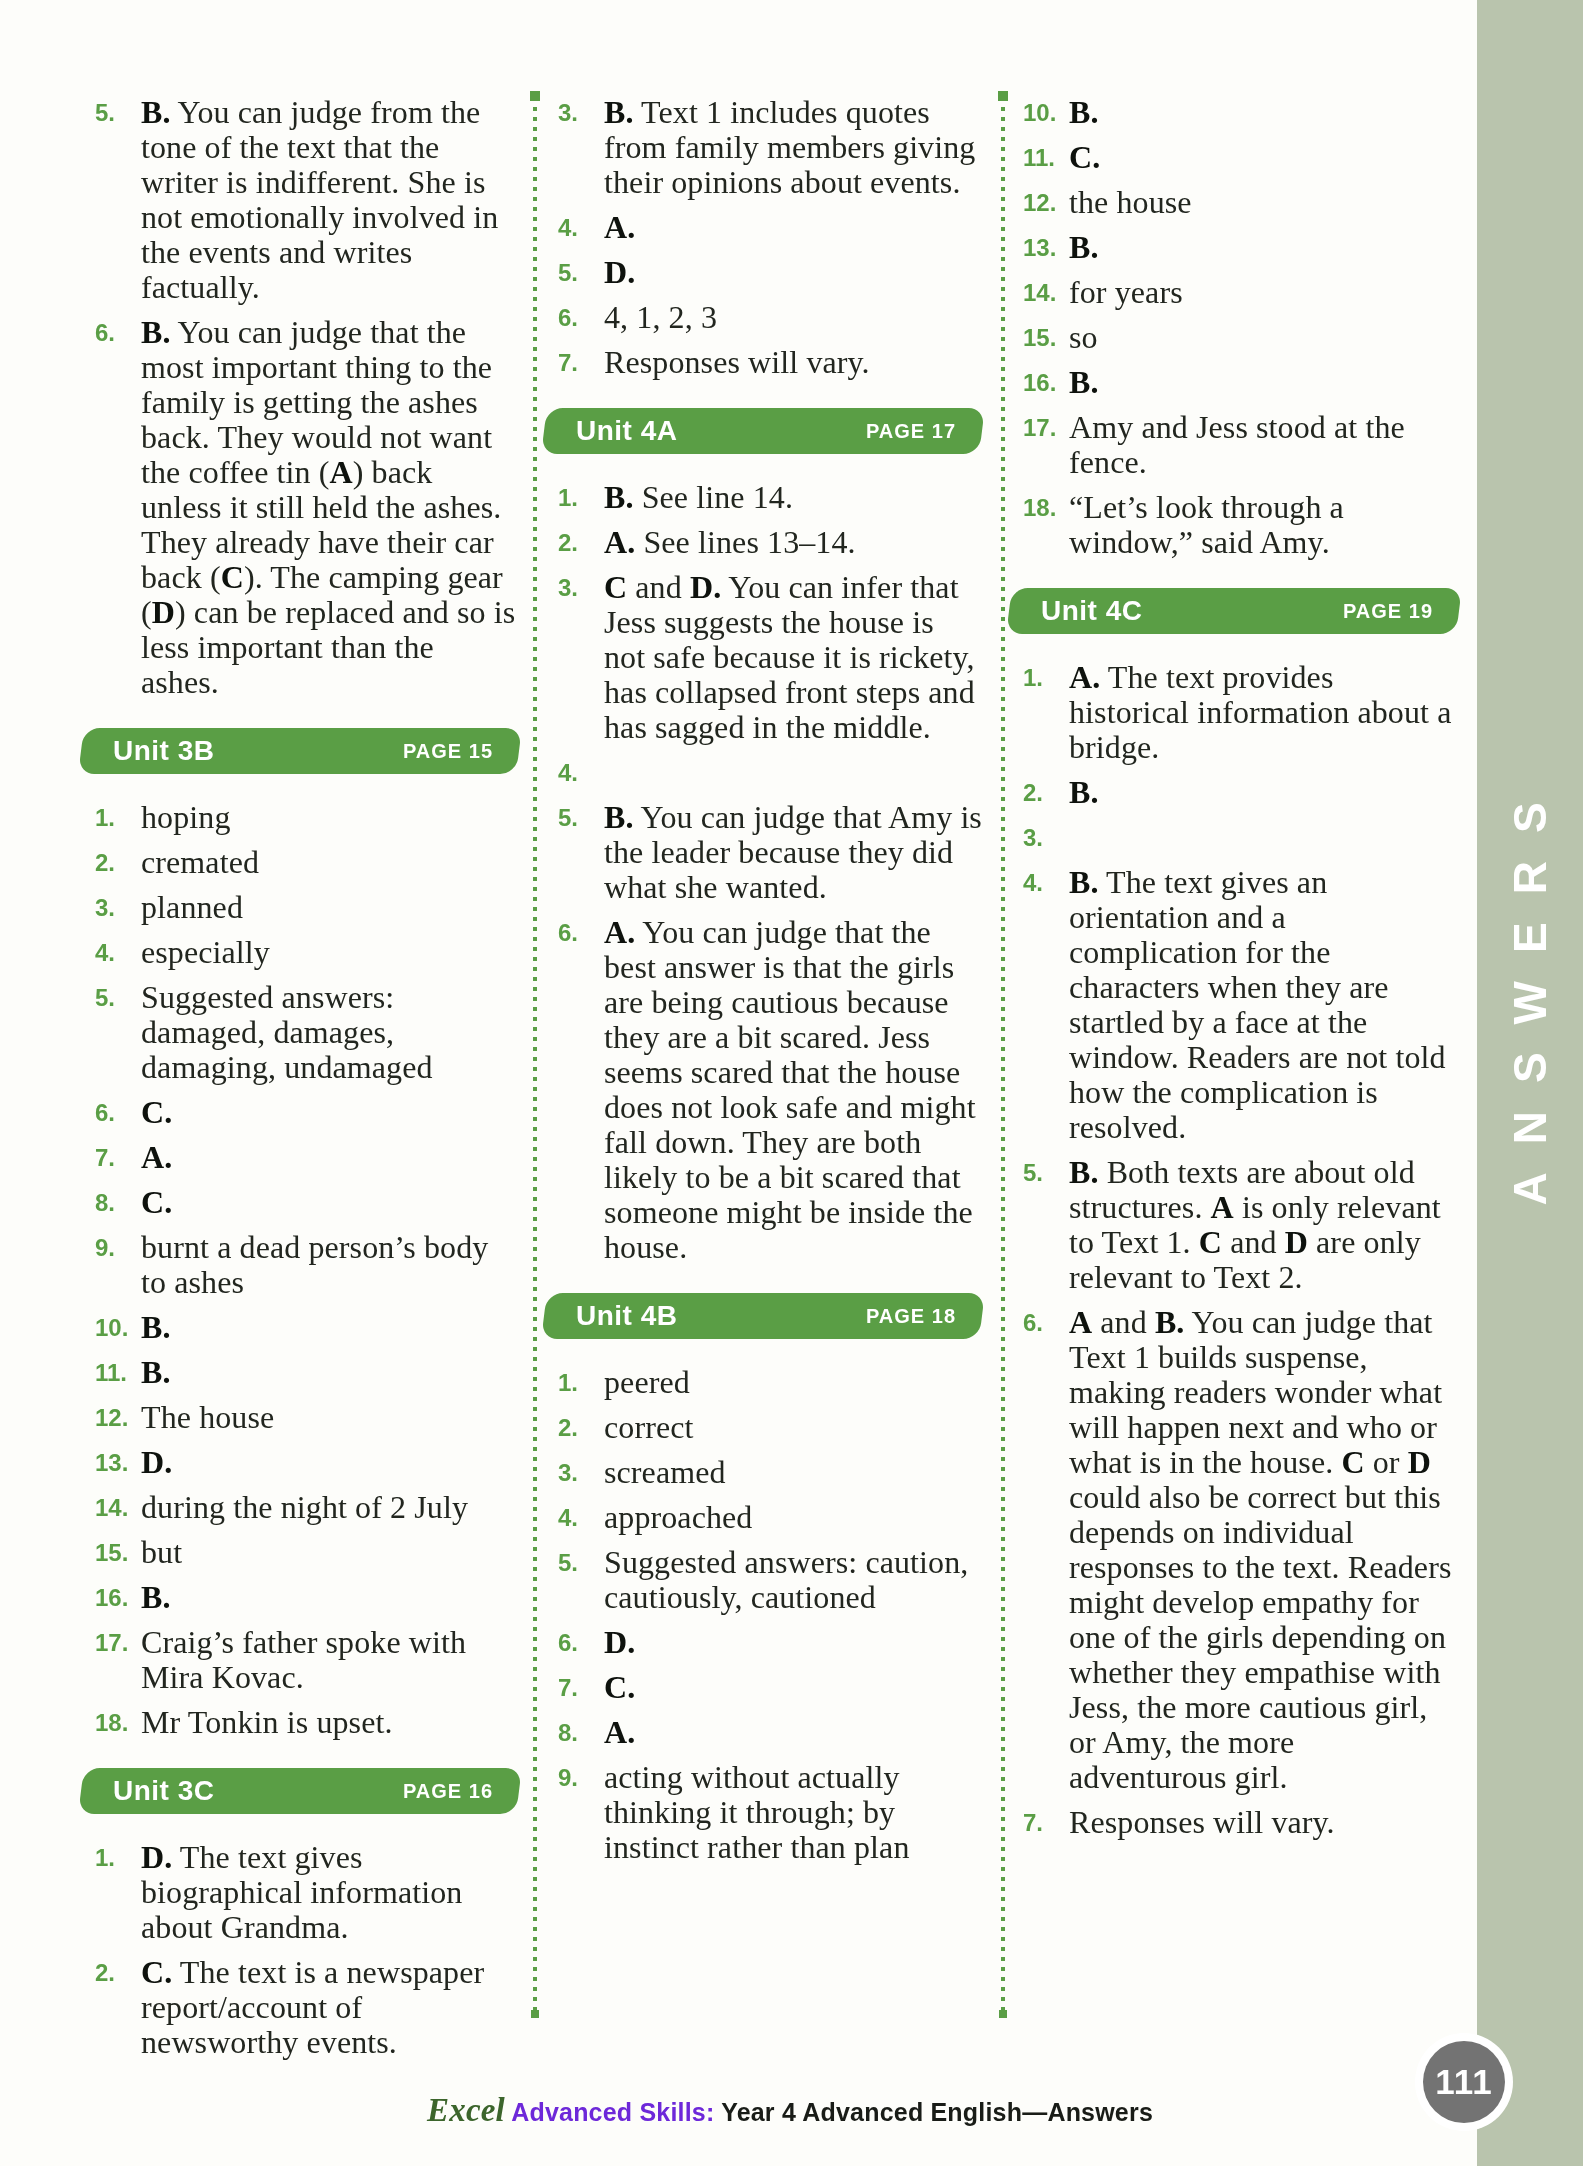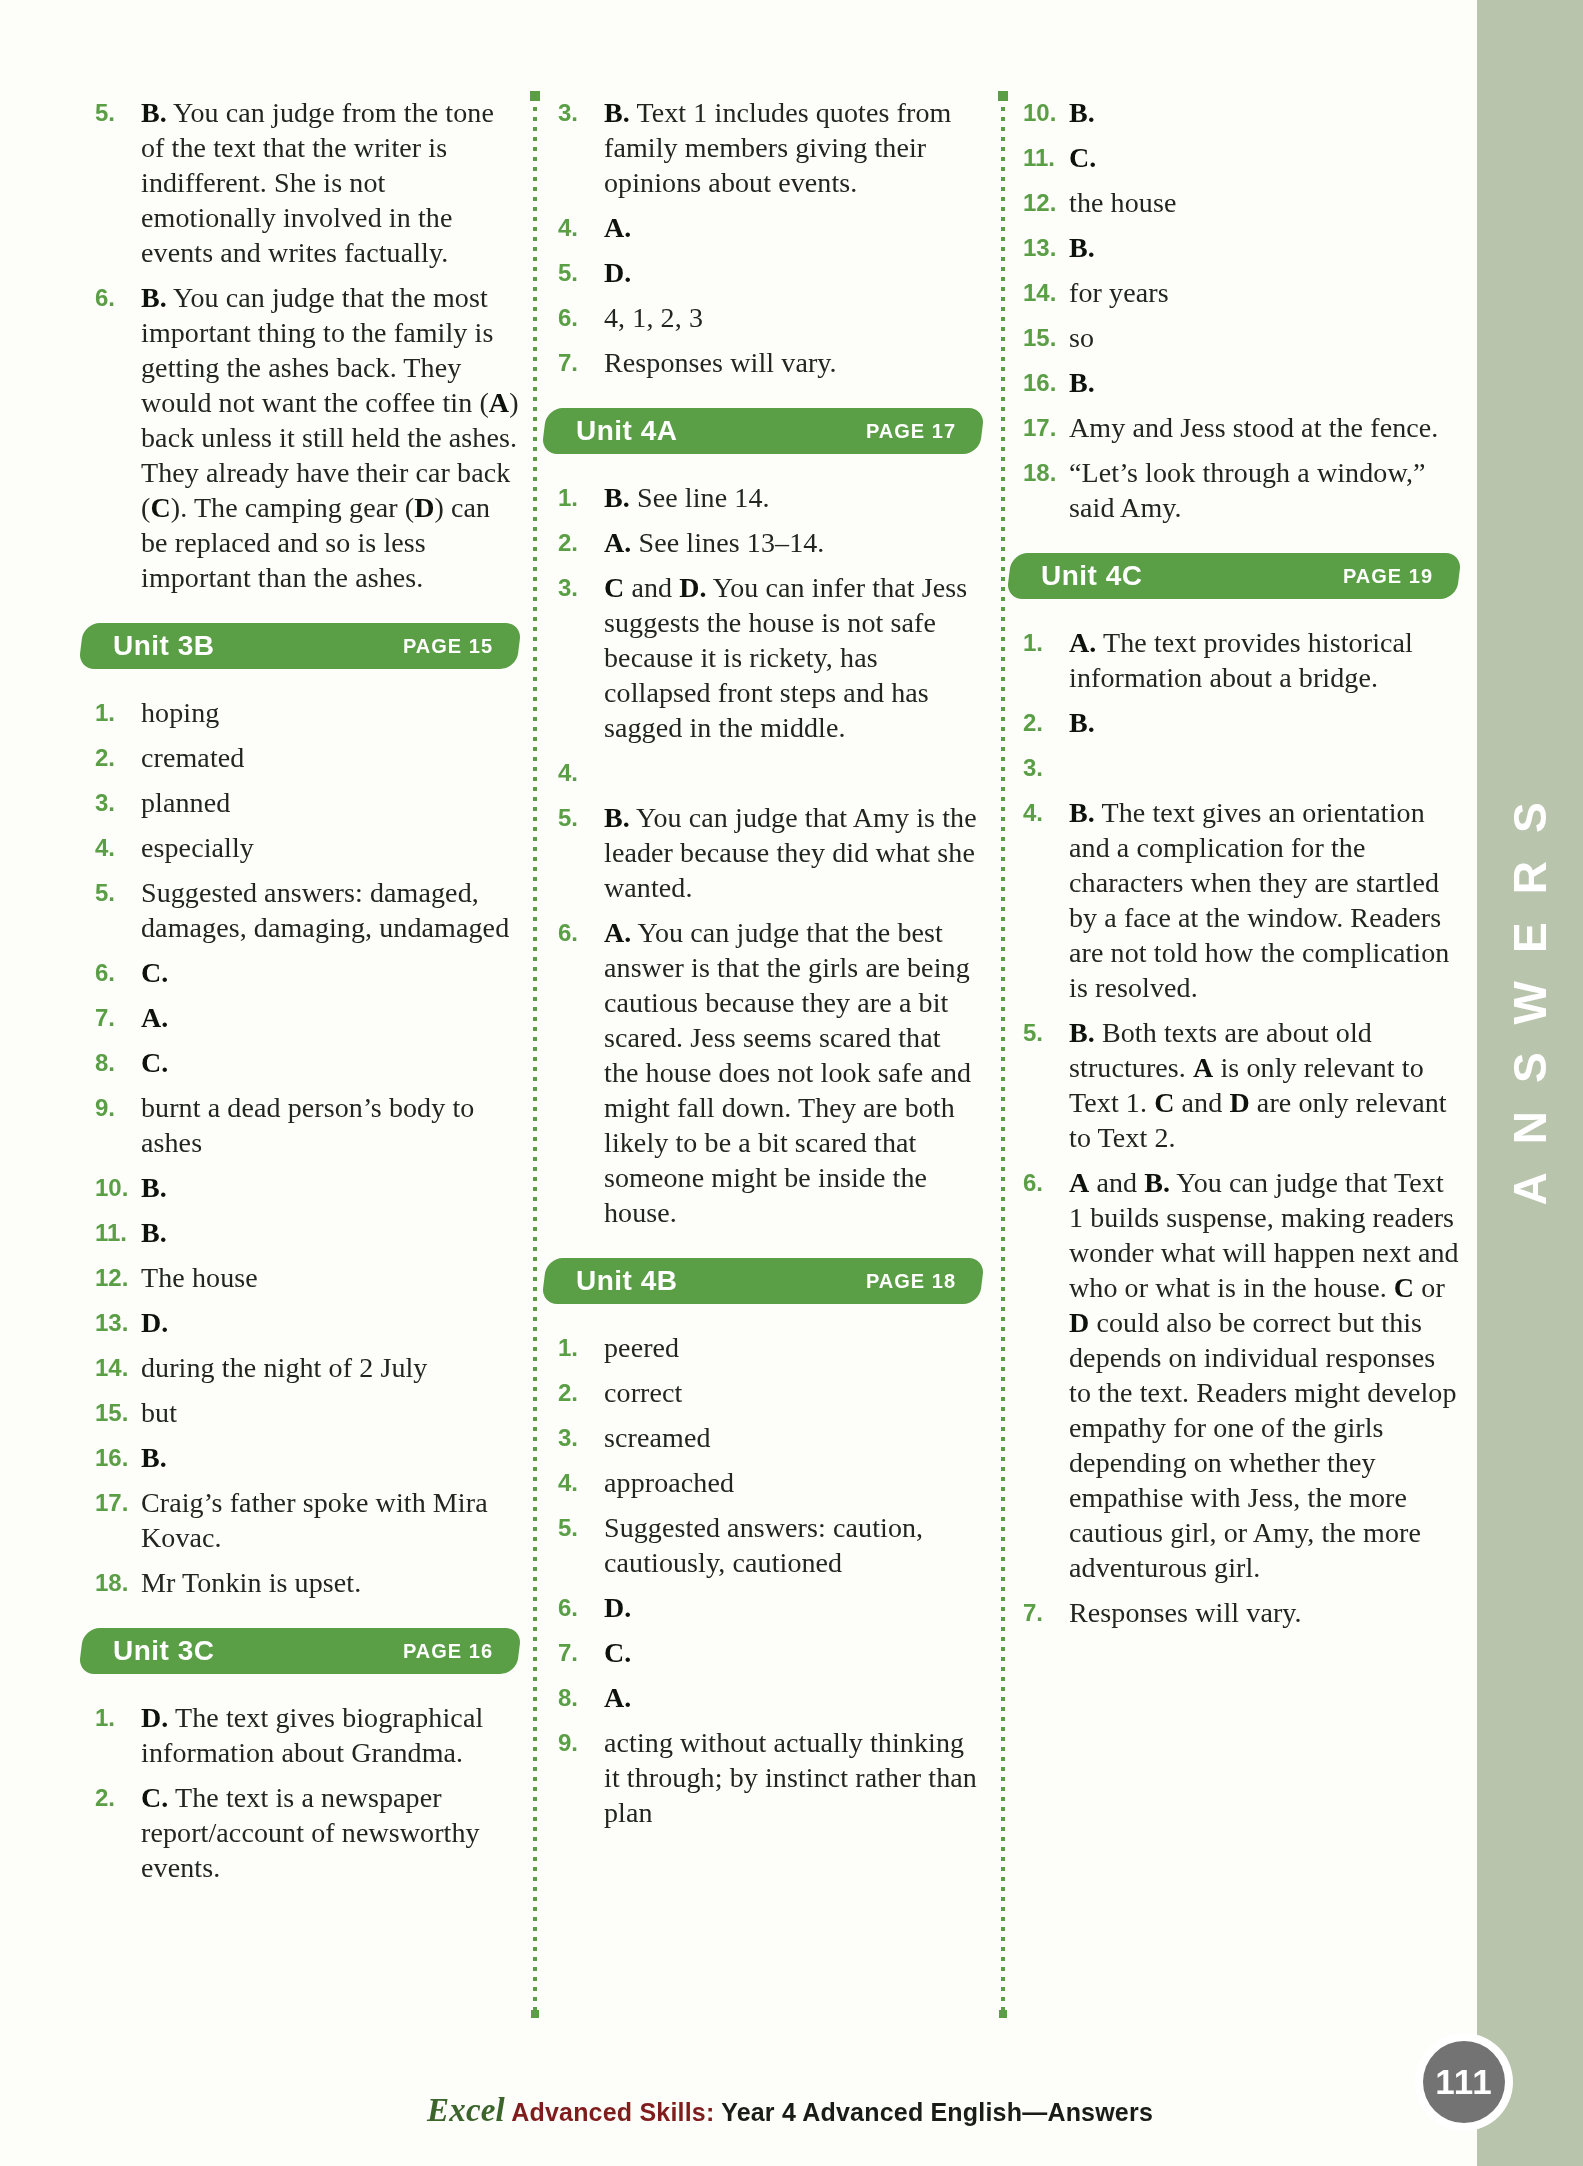--- a/index.html
+++ b/index.html
@@ -14,21 +14,21 @@
   #col2{left:558px;width:424px;}
   #col3{left:1023px;width:436px;}
 
   .item{display:flex;margin-bottom:10px;}
   .num{
     flex:0 0 46px;
     font-family:"Liberation Sans",sans-serif;font-weight:bold;
     color:#5a9e45;font-size:24px;line-height:35px;
   }
   .body{
-    flex:1;font-size:28px;line-height:35px;color:#22261f;letter-spacing:.1px;
+    flex:1;font-size:32px;line-height:35px;color:#22261f;letter-spacing:.1px;
   }
   .body .bold{font-weight:bold;color:#0e120d;}
 
   
   .banner{
     height:46px;background:#5a9e45;border-radius:16px;
     transform:skewX(-7deg);
     margin:28px 0 26px -14px;
   }
   .banner-inner{
@@ -84,21 +84,21 @@
   
   .footer{
     position:absolute;left:120px;width:1340px;top:2092px;text-align:center;
     font-family:"Liberation Sans",sans-serif;font-weight:bold;
     font-size:25px;color:#191c17;letter-spacing:.2px;
   }
   .footer .brand{
     font-family:"Liberation Serif",serif;font-style:italic;font-weight:bold;
     color:#3c652c;font-size:33px;
   }
-  .footer .series{color:#7f1d1d;margin-top:24px;}
+  .footer .series{color:#6d28d9;margin-top:24px;}
 </style>
 </head>
 <body>
 
 <div id="page">
 
   <div id="columns">
       <div class="column" id="col1">
         <div class="item">
           <div class="num">5.</div>

